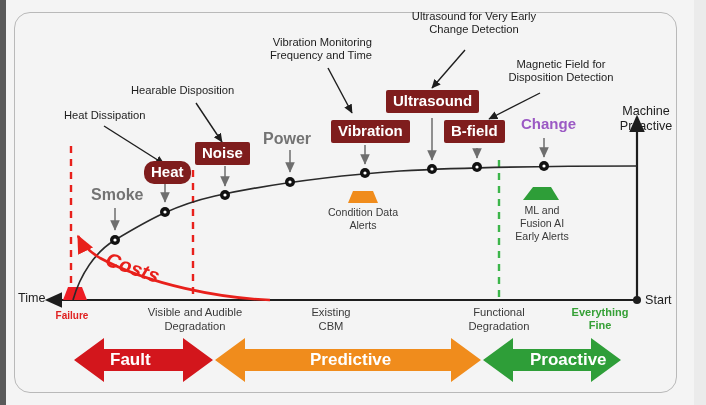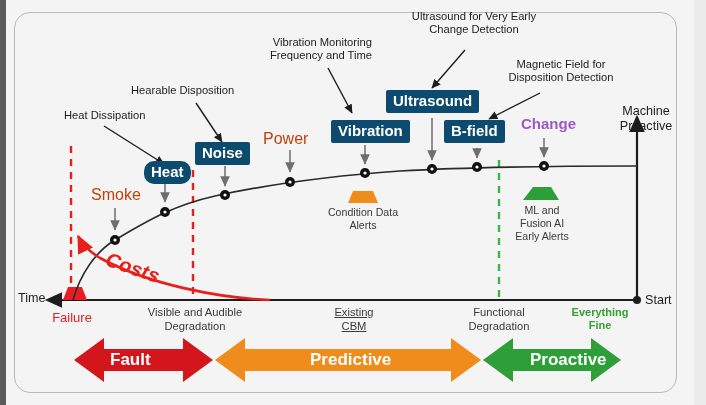--- a/index.html
+++ b/index.html
@@ -6,26 +6,26 @@
   body{width:706px;height:405px;overflow:hidden;
        font-family:"Liberation Sans","DejaVu Sans",sans-serif;}
   #root{position:relative;width:706px;height:405px;background:#f4f4f4;}
   #leftstrip{position:absolute;left:0;top:0;width:6px;height:405px;background:#5a5a5a;}
   #rightstrip{position:absolute;left:694px;top:0;width:12px;height:405px;background:#ebebeb;}
   #card{position:absolute;left:14px;top:12px;width:663px;height:381px;
         background:#f4f4f4;border:1px solid #b9b9b9;border-radius:16px;box-sizing:border-box;}
   svg.layer{position:absolute;left:0;top:0;width:706px;height:405px;overflow:visible;}
   .lbl{position:absolute;color:#1d1d1d;line-height:1.18;text-align:center;white-space:pre;}
   .anno{font-size:11.2px;}
-  .bigblk{font-size:16px;font-weight:normal;color:#c2410c;}
-  .chip{position:absolute;background:#0c4a6e;color:#ffffff;font-size:15px;font-weight:bold;
+  .bigblk{font-size:16px;font-weight:bold;color:#737373;}
+  .chip{position:absolute;background:#7f1d1d;color:#ffffff;font-size:15px;font-weight:bold;
         padding:3px 7px 4px 7px;border-radius:2px;white-space:nowrap;line-height:1.05;}
   .axname{position:absolute;font-size:12.6px;color:#1d1d1d;text-align:center;line-height:1.2;white-space:pre;}
   .tick{position:absolute;font-size:11.2px;color:#3a3a3a;text-align:center;line-height:1.22;white-space:pre;}
-  .tick.red{color:#e02020;font-weight:normal;font-size:13px;}
+  .tick.red{color:#e02020;font-weight:bold;font-size:10px;}
   .tick.green{color:#35a036;font-weight:bold;font-size:11px;}
   .alert{position:absolute;font-size:10.6px;color:#3a3a3a;text-align:center;line-height:1.24;white-space:pre;}
   .change{position:absolute;font-size:15px;font-weight:bold;color:#9b59c4;white-space:nowrap;}
   .costs{position:absolute;font-size:20px;font-weight:bold;font-style:italic;color:#e8201b;
          transform:rotate(19deg);transform-origin:left top;white-space:nowrap;}
   .bandlbl{position:absolute;color:#ffffff;font-size:17px;font-weight:bold;white-space:nowrap;}
   .sm{position:absolute;font-size:12.6px;color:#1d1d1d;white-space:nowrap;}
 </style>
 </head>
 <body>
@@ -143,21 +143,21 @@
   <div class="costs" style="left:110px;top:248px;">Costs</div>
 
   <div class="axname" style="left:608px;top:104px;width:76px;">Machine
 Proactive</div>
   <div class="sm" style="left:18px;top:291px;">Time</div>
   <div class="sm" style="left:645px;top:293px;">Start</div>
 
   <div class="tick red" style="left:41px;top:310px;width:62px;">Failure</div>
   <div class="tick" style="left:135px;top:306px;width:120px;">Visible and Audible
 Degradation</div>
-  <div class="tick" style="left:316px;top:306px;width:76px;text-decoration:underline;">Existing
+  <div class="tick" style="left:293px;top:306px;width:76px;">Existing
 CBM</div>
   <div class="tick" style="left:448px;top:306px;width:102px;">Functional
 Degradation</div>
   <div class="tick green" style="left:561px;top:306px;width:78px;">Everything
 Fine</div>
 
   <div class="alert" style="left:311px;top:206px;width:104px;">Condition Data
 Alerts</div>
   <div class="alert" style="left:503px;top:204px;width:78px;">ML and
 Fusion AI

